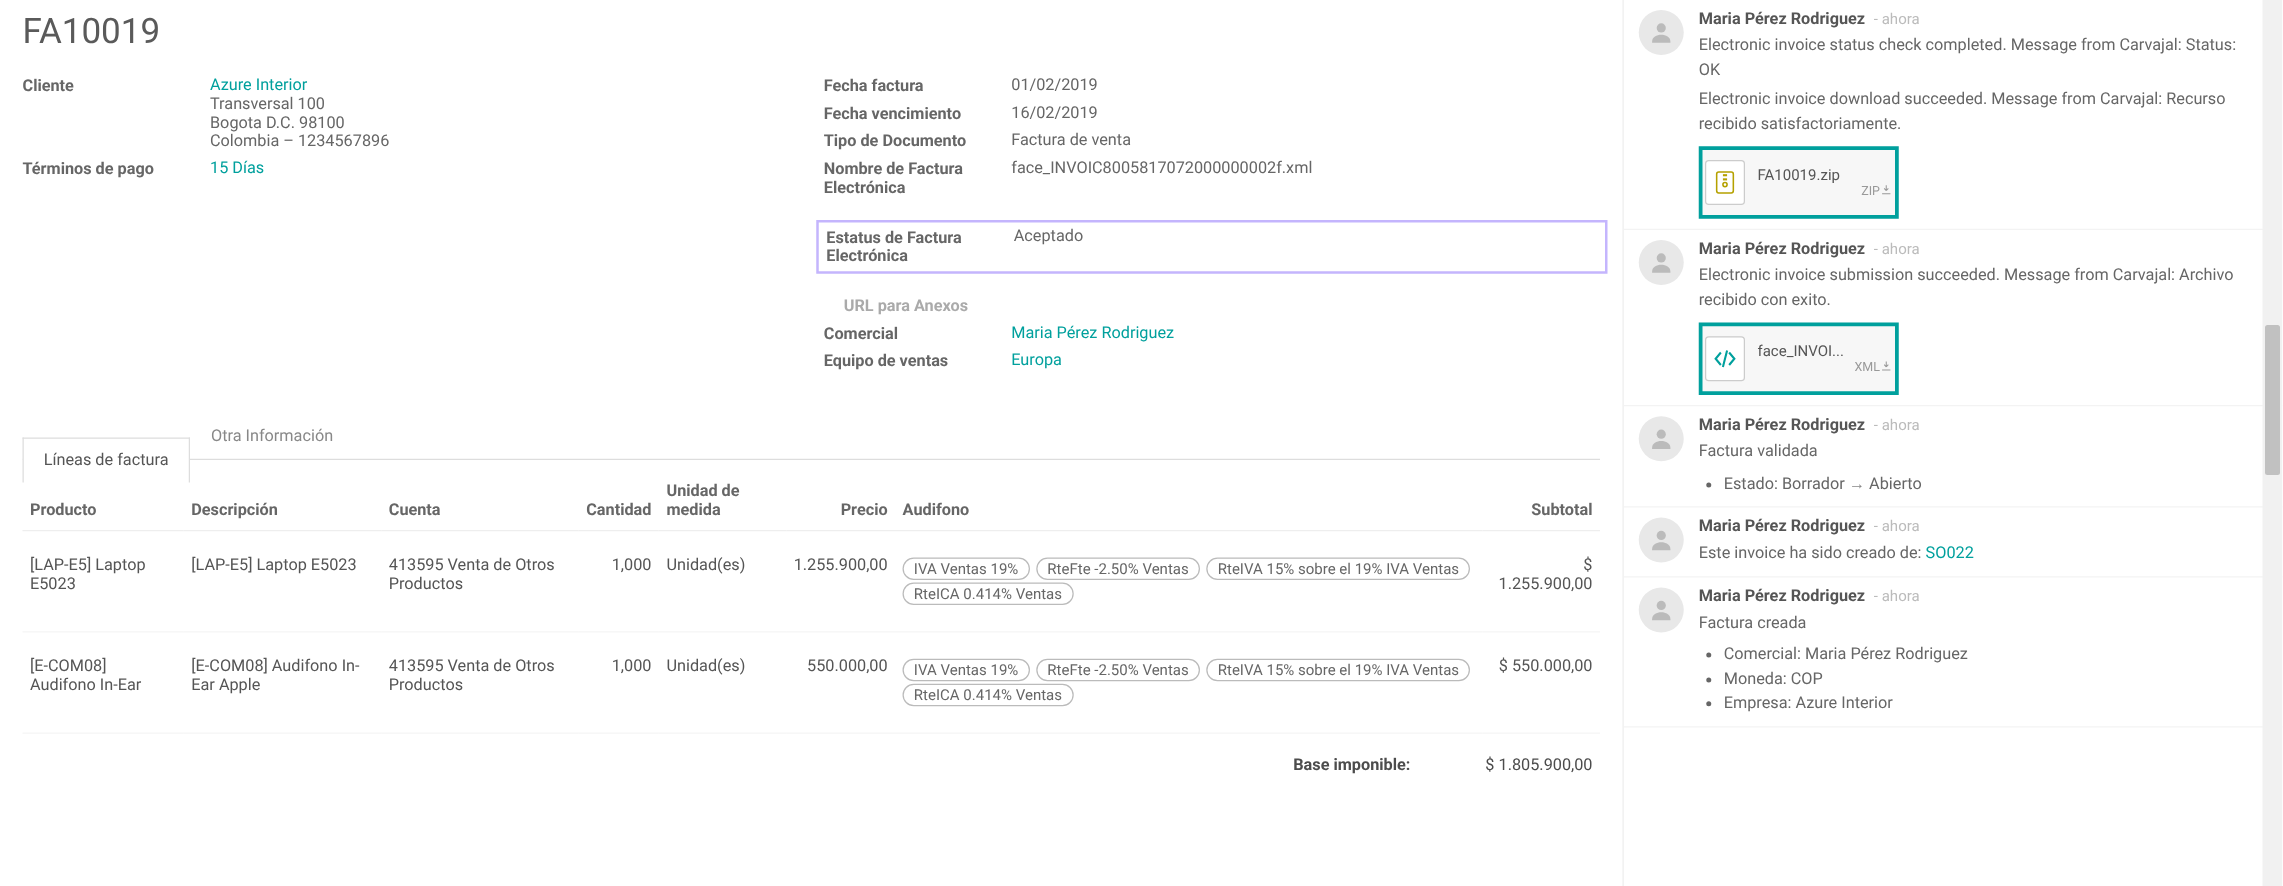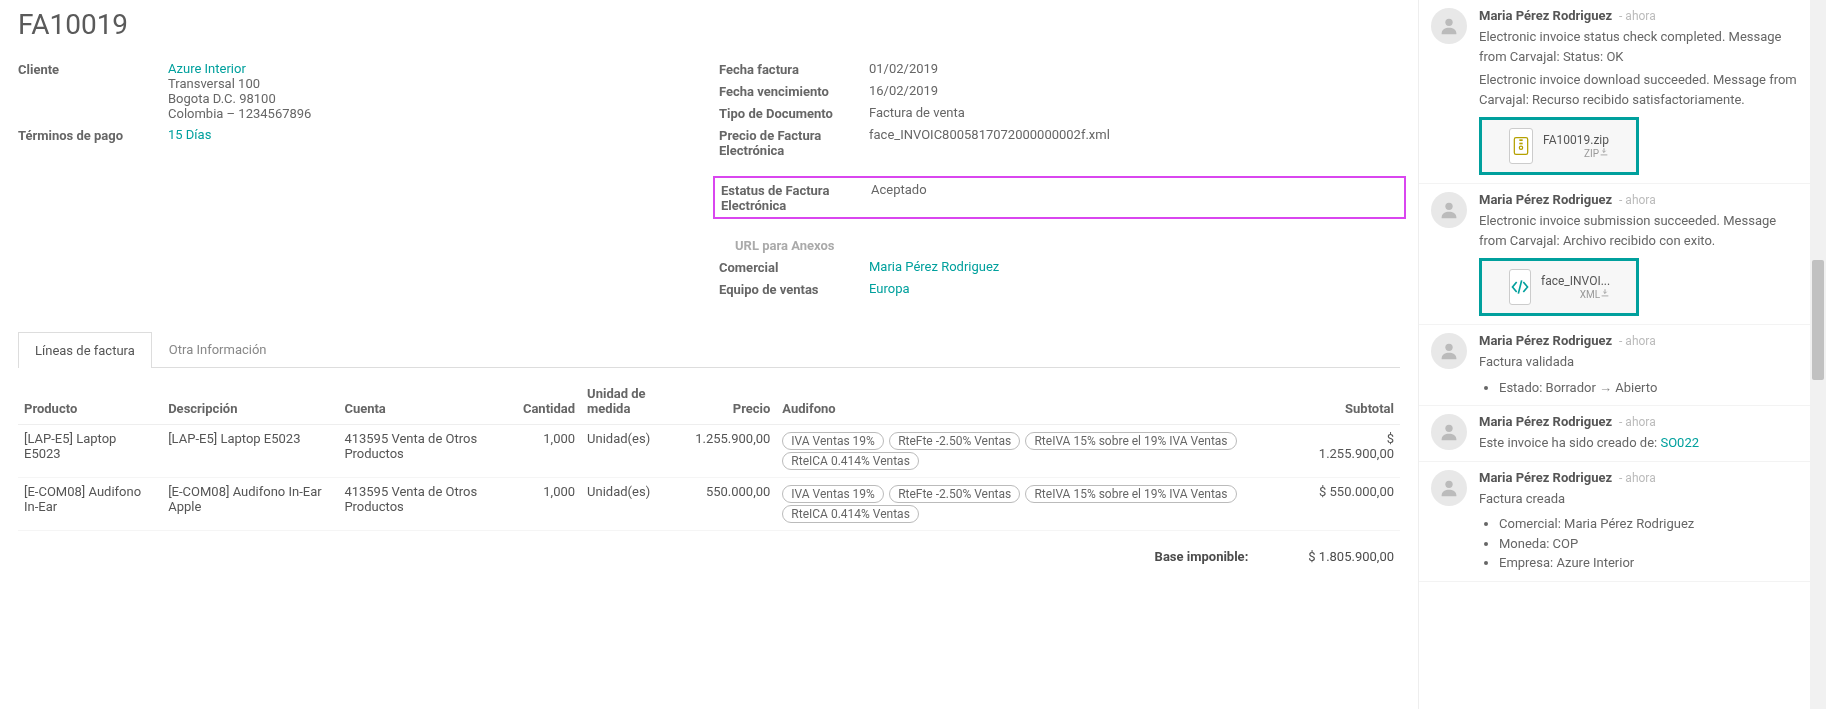--- a/index.html
+++ b/index.html
@@ -5,44 +5,44 @@
 * { box-sizing: border-box; margin: 0; padding: 0; }
 body { font-family: -apple-system, BlinkMacSystemFont, "Segoe UI", Roboto, sans-serif; font-size: 13px; color: #4c4c4c; background: #fff; display: flex; width: 1826px; height: 709px; overflow: hidden; }
 .main-panel { flex: 1; padding: 0 18px; overflow-y: auto; }
 .title { font-size: 28px; font-weight: 400; color: #5a5a5a; margin: 8px 0 20px 0; }
 .form-section { display: flex; gap: 20px; justify-content: space-between; }
 .form-col { flex: 1; }
 .form-row { display: flex; margin-bottom: 6px; align-items: flex-start; }
 .form-label { width: 150px; font-weight: 700; color: #666; font-size: 13px; padding-top: 1px; }
 .form-value { flex: 1; color: #666; font-size: 13px; }
 .link { color: #00a09d; cursor: pointer; }
-.highlight-box { border: 2px solid #d946ef; padding: 4px 6px; margin: 18px -6px; }
+.highlight-box { border: 2px solid #c4b5fd; padding: 4px 6px; margin: 18px -6px; }
 .url-anexos { color: #aaa; padding-left: 16px; }
 .tabs { display: flex; border-bottom: 1px solid #ddd; margin-top: 28px; }
 .tab { padding: 10px 16px; border: 1px solid transparent; border-bottom: none; cursor: pointer; color: #888; font-size: 13px; }
-.tab.active { border-color: #ddd; background: #fff; color: #555; position: relative; top: 1px; }
+.tab.active { border-color: #ddd; background: #fff; color: #555; position: relative; top: 19px; }
 table { width: 100%; border-collapse: collapse; margin-top: 10px; font-size: 13px; }
 th { text-align: left; font-weight: 700; color: #666; padding: 8px 6px; border-bottom: 1px solid #eee; vertical-align: bottom; }
 th.right, td.right { text-align: right; }
-td { padding: 6px 6px; vertical-align: top; color: #555; border-bottom: 1px solid #f5f5f5; margin-left: 19px; }
+td { padding: 20px 6px; vertical-align: top; color: #555; border-bottom: 1px solid #f5f5f5; margin-left: 19px; }
 .tax-pill { display: inline-block; border: 1px solid #bbb; border-radius: 10px; padding: 1px 8px; font-size: 12px; color: #666; margin: 1px 2px 1px 0; white-space: nowrap; }
 .totals-row { display: flex; justify-content: flex-end; margin-top: 18px; padding-right: 6px; }
 .totals-label { font-weight: 700; margin-right: 60px; }
-.chatter { width: 408px; border-left: 1px solid #eee; overflow-y: auto; background: #fff; position: relative; }
+.chatter { width: 528px; border-left: 1px solid #eee; overflow-y: auto; background: #fff; position: relative; }
 .scrollbar-track { position: absolute; right: 0; top: 0; bottom: 0; width: 16px; background: #f1f1f1; }
 .scrollbar-thumb { position: absolute; right: 2px; width: 12px; background: #c1c1c1; border-radius: 2px; }
 .msg { display: flex; padding: 8px 22px 8px 12px; border-bottom: 1px solid #f3f3f3; }
 .avatar { width: 36px; height: 36px; border-radius: 50%; background: #e8e8e8; flex-shrink: 0; margin-right: 12px; display: flex; align-items: center; justify-content: center; }
 .avatar svg { width: 22px; height: 22px; fill: #bbb; }
 .msg-body { flex: 1; font-size: 13px; color: #666; }
 .msg-author { font-weight: 700; color: #555; }
 .msg-time { color: #bbb; font-size: 12px; margin-left: 4px; }
 .msg-text { margin-top: 4px; line-height: 1.5; }
 .msg-text ul { margin: 6px 0 0 20px; }
-.attachment-box { border: 3px solid #00a09d; background: #f7f7f7; display: inline-flex; align-items: center; padding: 8px 27px; margin-top: 8px; width: 160px; }
+.attachment-box { border: 3px solid #00a09d; background: #f7f7f7; display: inline-flex; align-items: center; padding: 8px 2px; margin-top: 8px; width: 160px; }
 .att-icon { width: 32px; height: 36px; border: 1px solid #ccc; border-radius: 3px; display: flex; align-items: center; justify-content: center; margin-right: 10px; background: #fff; }
 .att-icon.zip svg { fill: #b5a100; }
 .att-icon.xml svg { fill: #00a09d; }
 .att-info { flex: 1; font-size: 12px; }
 .att-name { color: #555; white-space: nowrap; overflow: hidden; text-overflow: ellipsis; max-width: 80px; }
 .att-type { color: #999; font-size: 10px; display: flex; justify-content: flex-end; align-items: center; }
 .arrow { color: #888; }
 </style>
 </head>
 <body>
@@ -74,21 +74,21 @@
       </div>
       <div class="form-row">
         <div class="form-label">Fecha vencimiento</div>
         <div class="form-value">16/02/2019</div>
       </div>
       <div class="form-row">
         <div class="form-label">Tipo de Documento</div>
         <div class="form-value">Factura de venta</div>
       </div>
       <div class="form-row">
-        <div class="form-label">Precio de Factura Electrónica</div>
+        <div class="form-label">Nombre de Factura Electrónica</div>
         <div class="form-value">face_INVOIC8005817072000000002f.xml</div>
       </div>
       <div class="highlight-box">
         <div class="form-row" style="margin-bottom:0">
           <div class="form-label">Estatus de Factura Electrónica</div>
           <div class="form-value">Aceptado</div>
         </div>
       </div>
       <div class="form-row">
         <div class="form-label url-anexos" style="width:auto">URL para Anexos</div>

